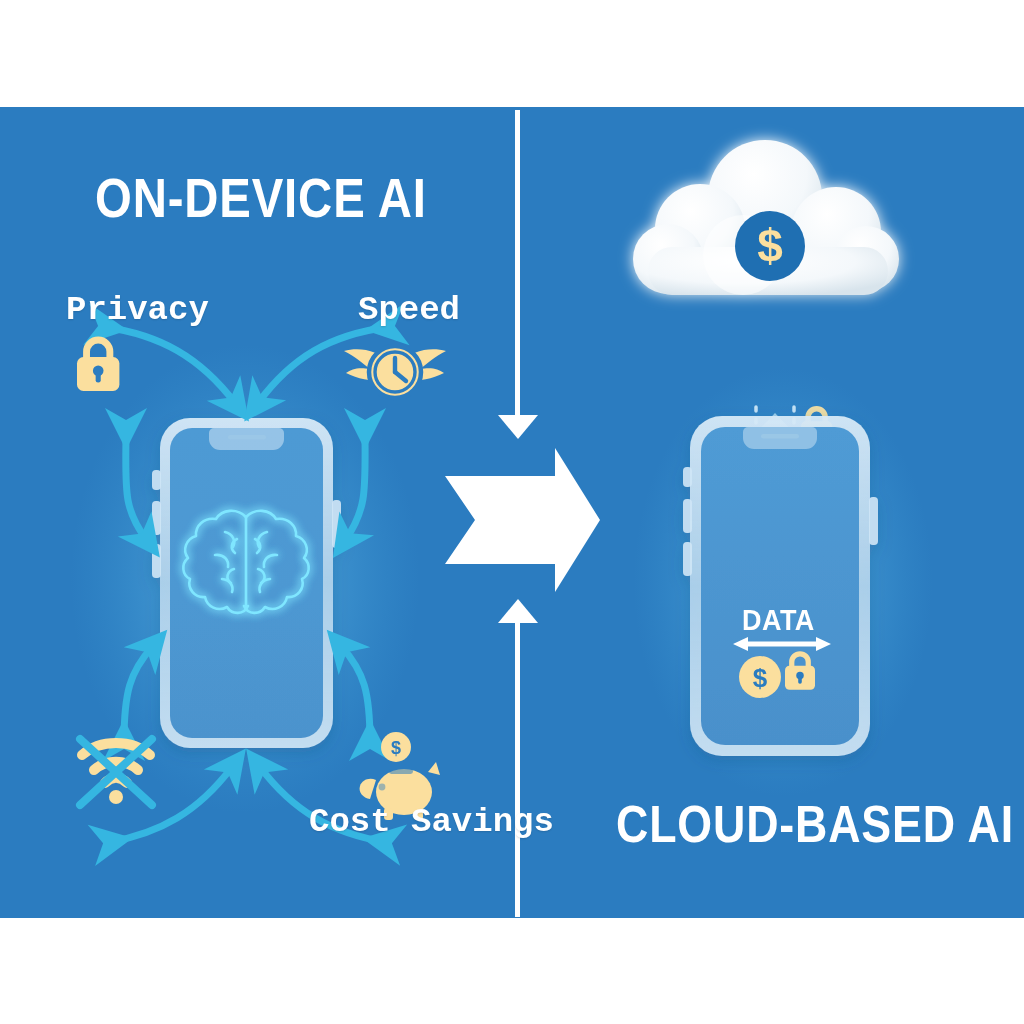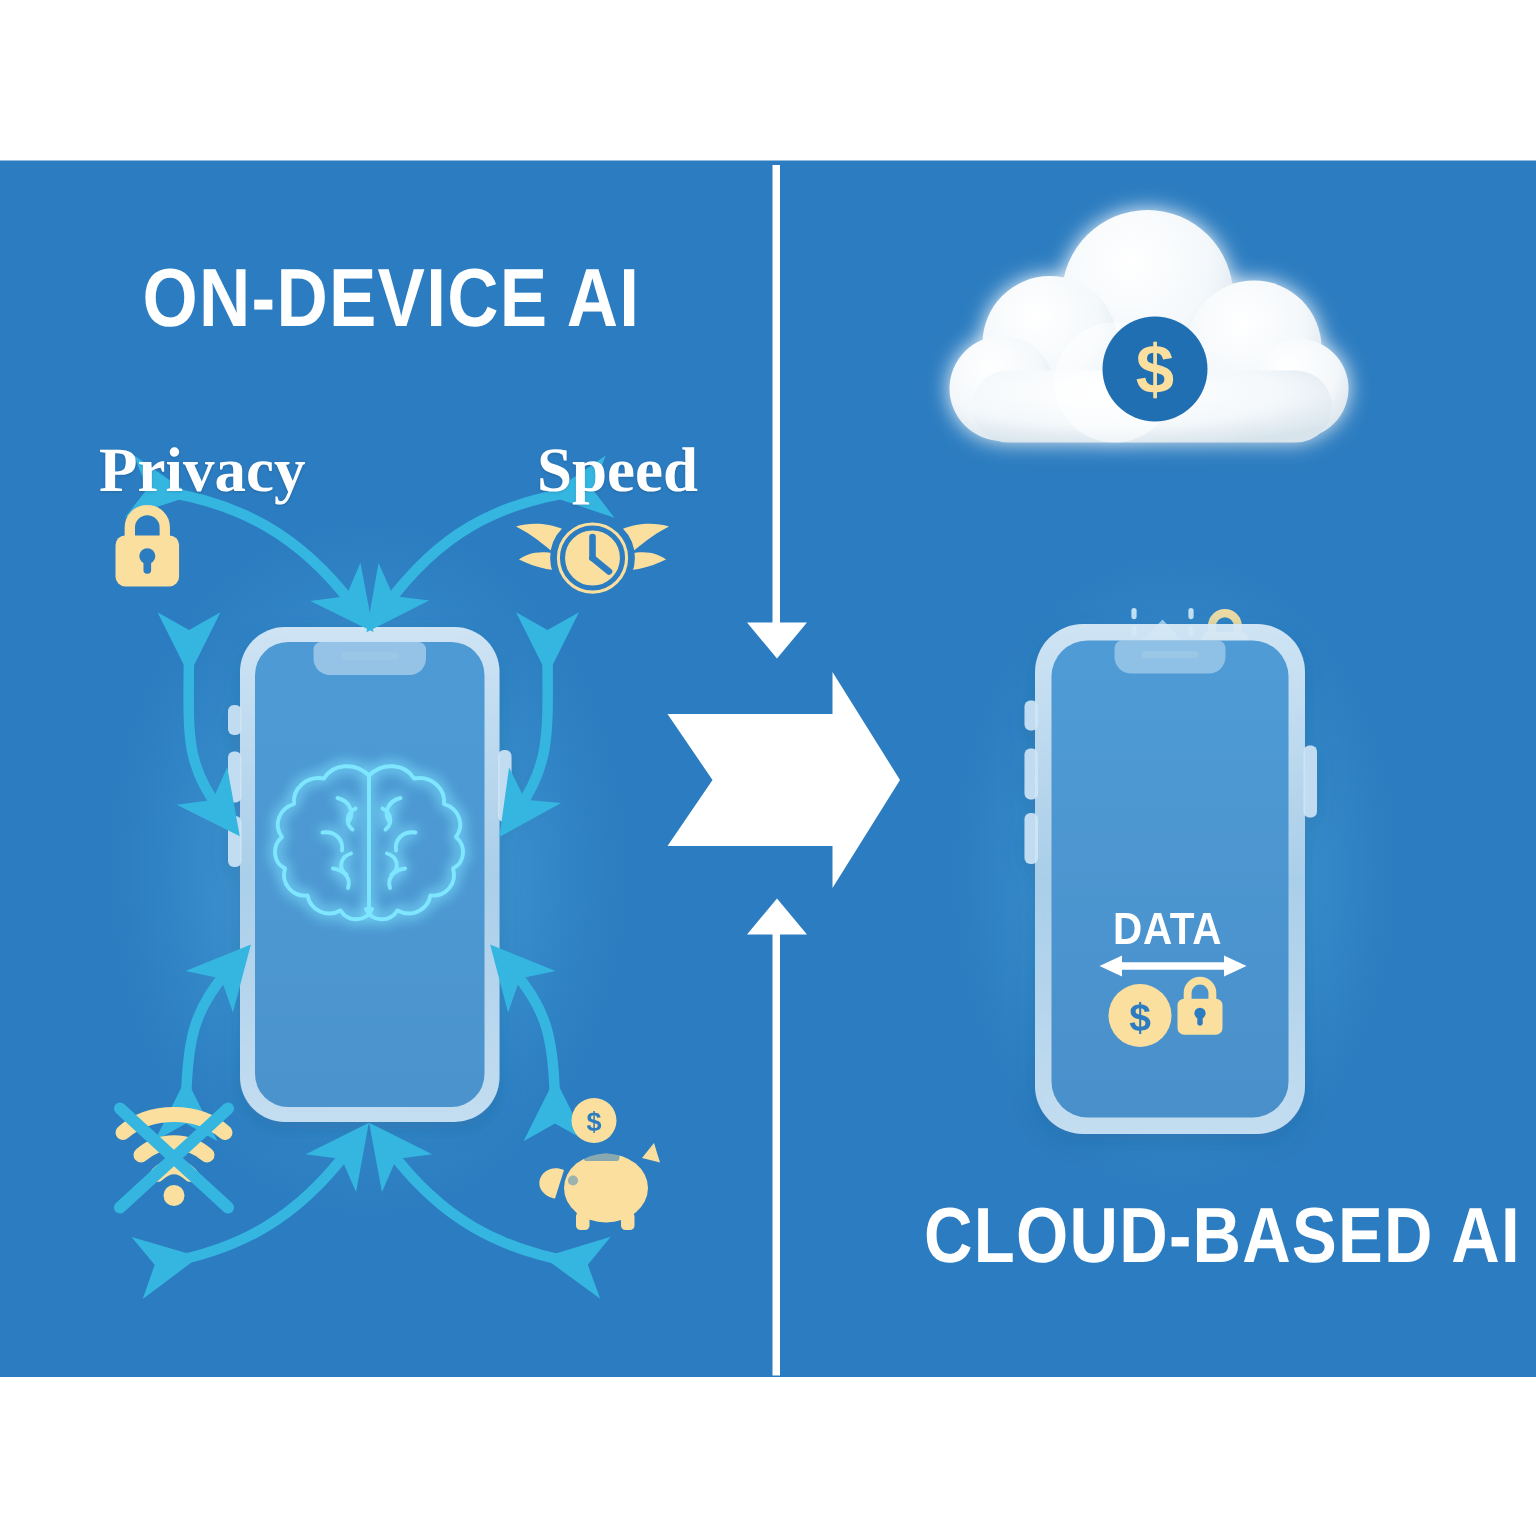--- a/index.html
+++ b/index.html
@@ -11,22 +11,22 @@
   .title{
     position:absolute;color:#ffffff;font-weight:700;
     font-family:"Liberation Sans Narrow","Liberation Sans",sans-serif;
     letter-spacing:1px;line-height:1;white-space:nowrap;
     transform:scaleX(.86);
   }
   #title-left{left:95px;top:64px;font-size:55px;transform-origin:left top;}
   #title-right{left:616px;top:691px;font-size:52px;transform-origin:left top;}
 
   .feat-label{
-    position:absolute;color:#ffffff;font-weight:700;font-size:42px;
-    font-family:Liberation Serif, serif;white-space:nowrap;line-height:1;
+    position:absolute;color:#ffffff;font-weight:700;font-size:34px;
+    font-family:Liberation Mono, monospace;white-space:nowrap;line-height:1;
     text-shadow:0 1px 2px rgba(0,0,0,.14);
   }
   #lbl-privacy{left:66px;top:186px;}
   #lbl-speed{left:358px;top:186px;}
   #lbl-offline{left:33px;top:698px;}
   #lbl-cost{left:309px;top:698px;}
 
   .data-word{
     position:absolute;left:742px;top:496px;color:#ffffff;font-weight:700;
     font-size:30px;font-family:"Liberation Sans Narrow","Liberation Sans",sans-serif;
@@ -245,17 +245,18 @@
         <circle cx="20" cy="30" r="5" fill="#2b7cc0"></circle>
         <rect x="17.6" y="31" width="4.8" height="10" rx="2.2" fill="#2b7cc0"></rect>
       </g>
     </svg>
 
     <div class="title" id="title-left">ON-DEVICE AI</div>
     <div class="title" id="title-right">CLOUD-BASED AI</div>
 
     <div class="feat-label" id="lbl-privacy">Privacy</div>
     <div class="feat-label" id="lbl-speed">Speed</div>
+    <div class="feat-label" id="lbl-cost">Cost Savings</div>
 
     <div class="vs-word">VS</div>
     <div class="data-word">DATA</div>
   </div>
 </div>
 
 </body></html>

